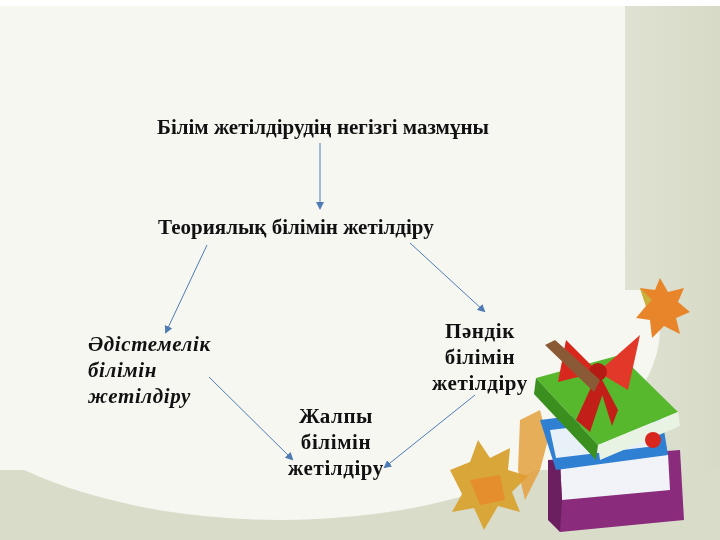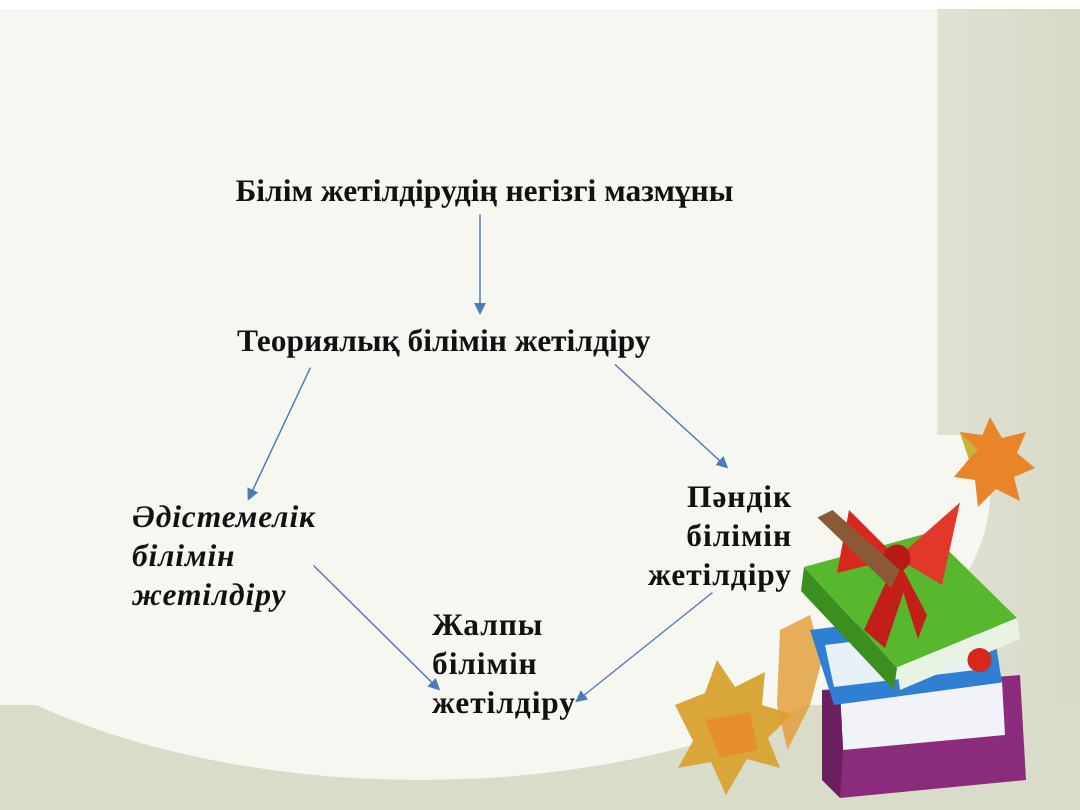--- a/index.html
+++ b/index.html
@@ -22,22 +22,22 @@
     border-radius: 0 0 60% 60% / 0 0 100% 100%;
     background: #f6f7f1;
   }
   .txt {
     position: absolute; font-family: "Liberation Serif", "DejaVu Serif", serif;
     font-weight: bold; color: #111111; font-size: 21px; line-height: 26px;
   }
   .title { left: 157px; top: 114px; }
   .theory { left: 158px; top: 214px; }
   .method { left: 88px; top: 331px; letter-spacing: 0.6px; font-style: italic; }
-  .subject { left: 432px; top: 318px; text-align: right; letter-spacing: 0.6px; }
-  .general { left: 288px; top: 403px; letter-spacing: 0.6px; }
+  .subject { left: 432px; top: 318px; text-align: center; letter-spacing: 0.6px; }
+  .general { left: 288px; top: 403px; text-align: center; letter-spacing: 0.6px; }
   .txt span { display: block; }
   svg.arrows { position: absolute; left: 0; top: 0; width: 720px; height: 540px; }
   svg.deco { position: absolute; left: 0; top: 0; width: 720px; height: 540px; }
 </style>
 </head>
 <body>
 
 <div class="slide">
   <div class="top-strip"></div>
   <div class="right-panel">

